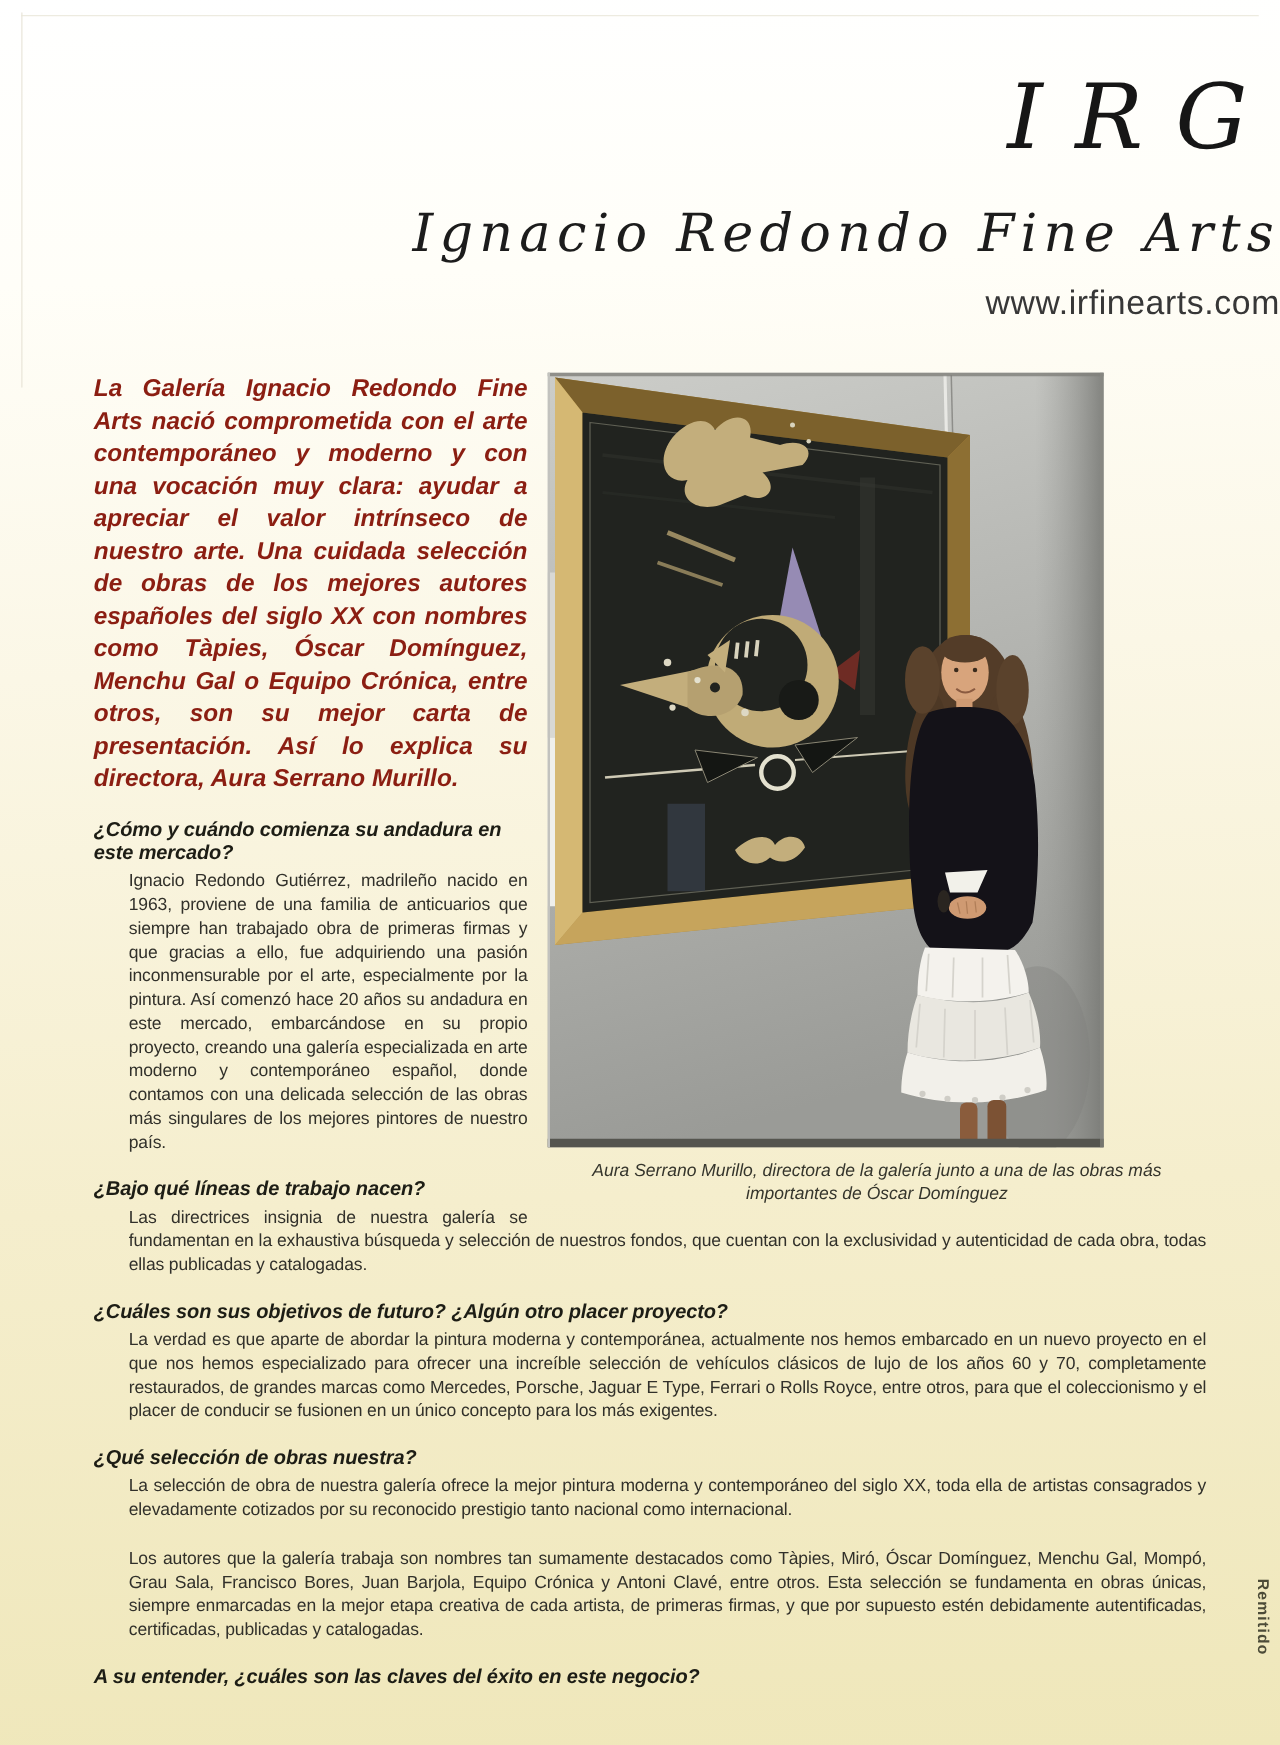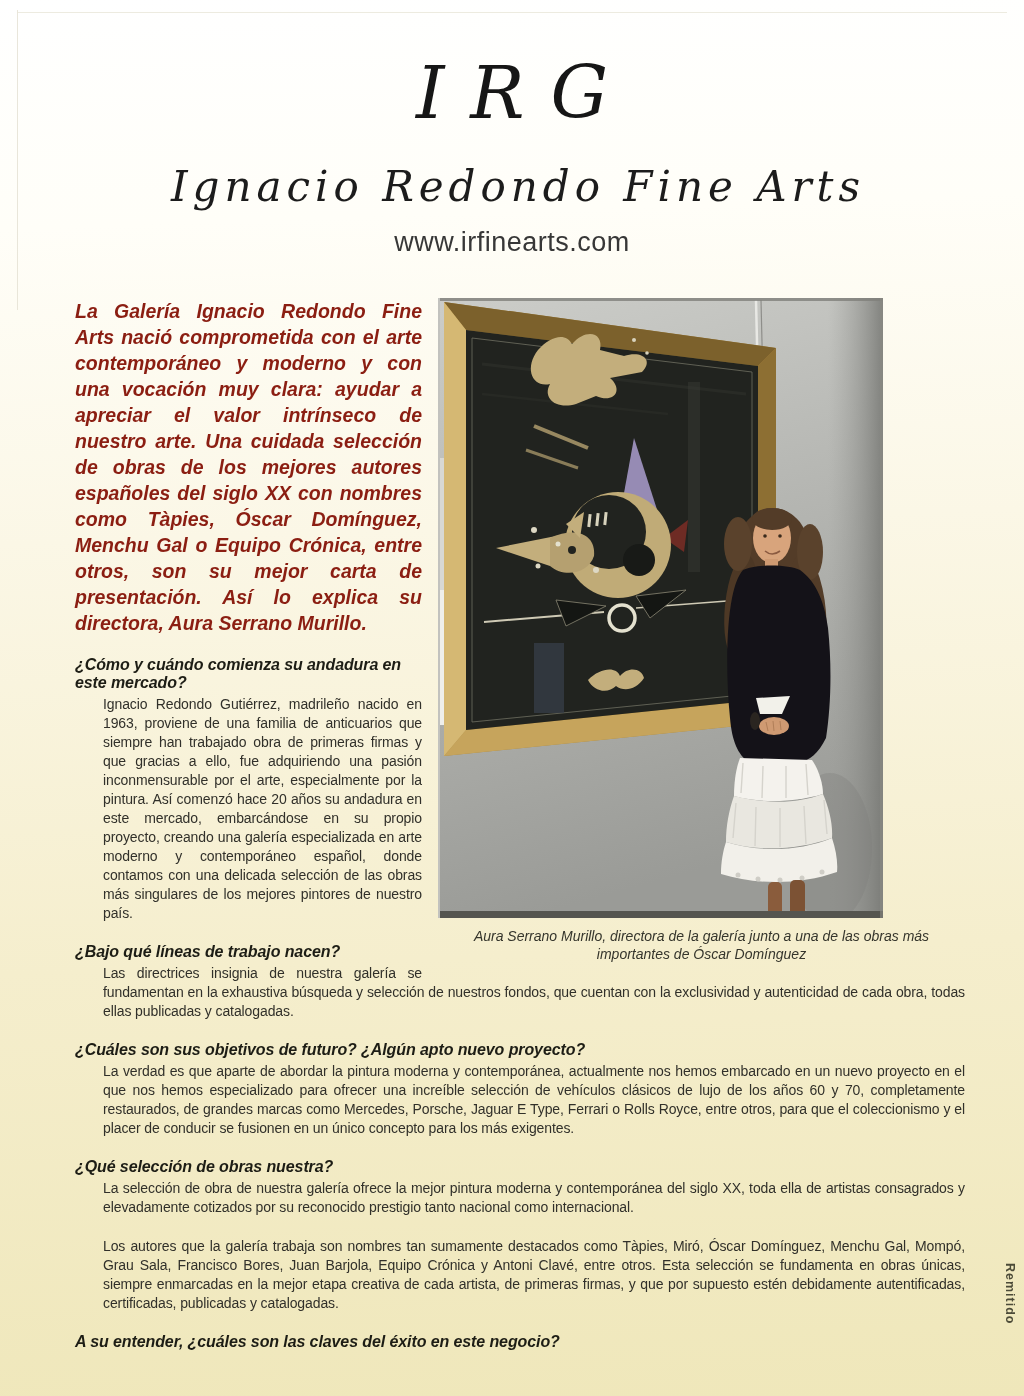--- a/index.html
+++ b/index.html
@@ -10,21 +10,21 @@
     width:1024px; height:1396px;
     overflow:hidden;
     background:linear-gradient(178deg,#ffffff 0%,#fffef8 16%,#fbf7e6 38%,#f5eecd 68%,#efe7ba 100%);
     color:#222;
   }
 
   
   .scan-line-v { position:absolute; left:17px; top:10px; width:1px; height:300px; background:#e3e0d2; opacity:.8; }
   .scan-line-h { position:absolute; left:17px; top:12px; width:990px; height:1px; background:#e9e6d8; opacity:.8; }
 
-  header { text-align:center; padding-top:56px; }
+  header { text-align:right; padding-top:56px; }
   .logo-irg {
     font-family:"DejaVu Serif", serif; font-style:italic;
     font-size:72px; line-height:1.05; color:#161616; letter-spacing:26px;
     text-indent:26px;
   }
   .logo-name {
     font-family:"DejaVu Serif", serif; font-style:italic;
     font-size:42px; color:#1c1c1c; margin-top:30px; letter-spacing:5px;padding-left:12px;
   }
   .website { font-size:27px; color:#373737; margin-top:16px; letter-spacing:.5px; }
@@ -213,27 +213,27 @@
       <h3 class="q">¿Cómo y cuándo comienza su andadura en este mercado?</h3>
       <p class="a">Ignacio Redondo Gutiérrez, madrileño nacido en 1963, proviene de una familia de anticuarios que siempre han trabajado obra de primeras firmas y que gracias a ello, fue adquiriendo una pasión inconmensurable por el arte, especialmente por la pintura. Así comenzó hace 20 años su andadura en este mercado, embarcándose en su propio proyecto, creando una galería especializada en arte moderno y contemporáneo español, donde contamos con una delicada selección de las obras más singulares de los mejores pintores de nuestro país.</p>
     </section>
 
     <section class="qa">
       <h3 class="q">¿Bajo qué líneas de trabajo nacen?</h3>
       <p class="a">Las directrices insignia de nuestra galería se fundamentan en la exhaustiva búsqueda y selección de nuestros fondos, que cuentan con la exclusividad y autenticidad de cada obra, todas ellas publicadas y catalogadas.</p>
     </section>
 
     <section class="qa">
-      <h3 class="q">¿Cuáles son sus objetivos de futuro? ¿Algún apto nuevo proyecto?</h3>
+      <h3 class="q">¿Cuáles son sus objetivos de futuro? ¿Algún otro placer proyecto?</h3>
       <p class="a">La verdad es que aparte de abordar la pintura moderna y contemporánea, actualmente nos hemos embarcado en un nuevo proyecto en el que nos hemos especializado para ofrecer una increíble selección de vehículos clásicos de lujo de los años 60 y 70, completamente restaurados, de grandes marcas como Mercedes, Porsche, Jaguar E Type, Ferrari o Rolls Royce, entre otros, para que el coleccionismo y el placer de conducir se fusionen en un único concepto para los más exigentes.</p>
     </section>
 
     <section class="qa">
       <h3 class="q">¿Qué selección de obras nuestra?</h3>
-      <p class="a">La selección de obra de nuestra galería ofrece la mejor pintura moderna y contemporánea del siglo XX, toda ella de artistas consagrados y elevadamente cotizados por su reconocido prestigio tanto nacional como internacional.</p>
+      <p class="a">La selección de obra de nuestra galería ofrece la mejor pintura moderna y contemporáneo del siglo XX, toda ella de artistas consagrados y elevadamente cotizados por su reconocido prestigio tanto nacional como internacional.</p>
     </section>
 
     <section class="qa">
       <p class="a">Los autores que la galería trabaja son nombres tan sumamente destacados como Tàpies, Miró, Óscar Domínguez, Menchu Gal, Mompó, Grau Sala, Francisco Bores, Juan Barjola, Equipo Crónica y Antoni Clavé, entre otros. Esta selección se fundamenta en obras únicas, siempre enmarcadas en la mejor etapa creativa de cada artista, de primeras firmas, y que por supuesto estén debidamente autentificadas, certificadas, publicadas y catalogadas.</p>
     </section>
 
     <section class="qa">
       <h3 class="q">A su entender, ¿cuáles son las claves del éxito en este negocio?</h3>
     </section>
 

